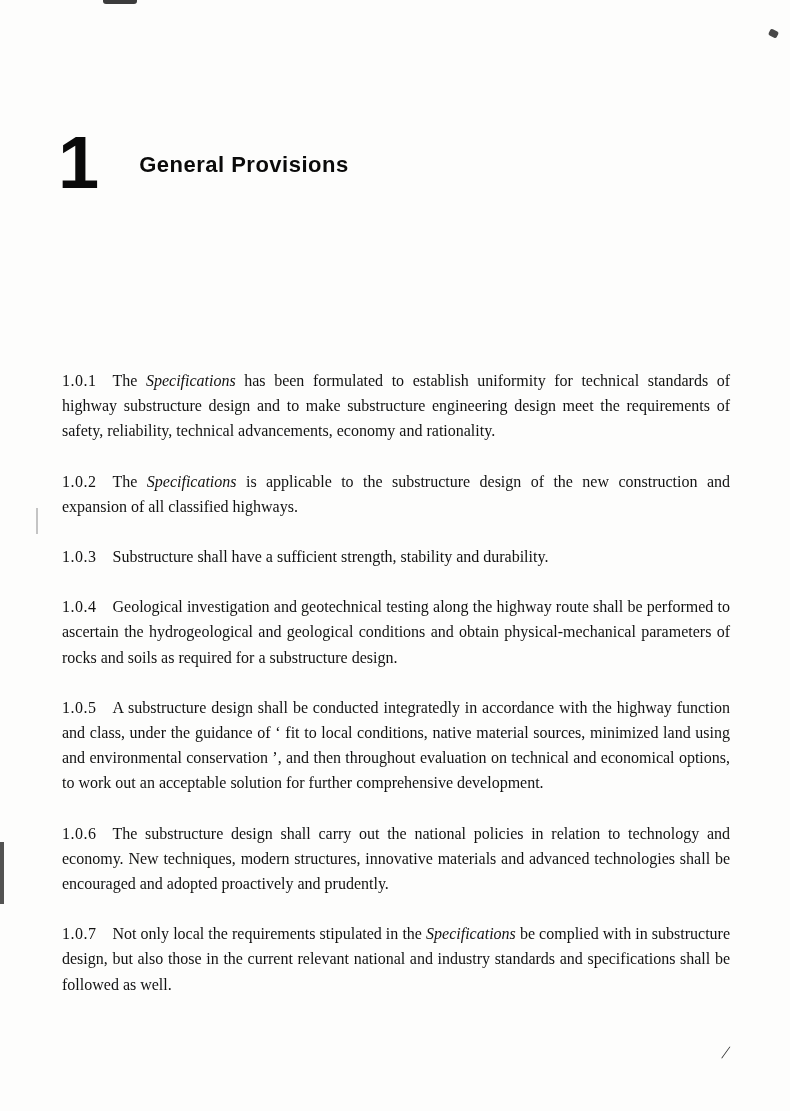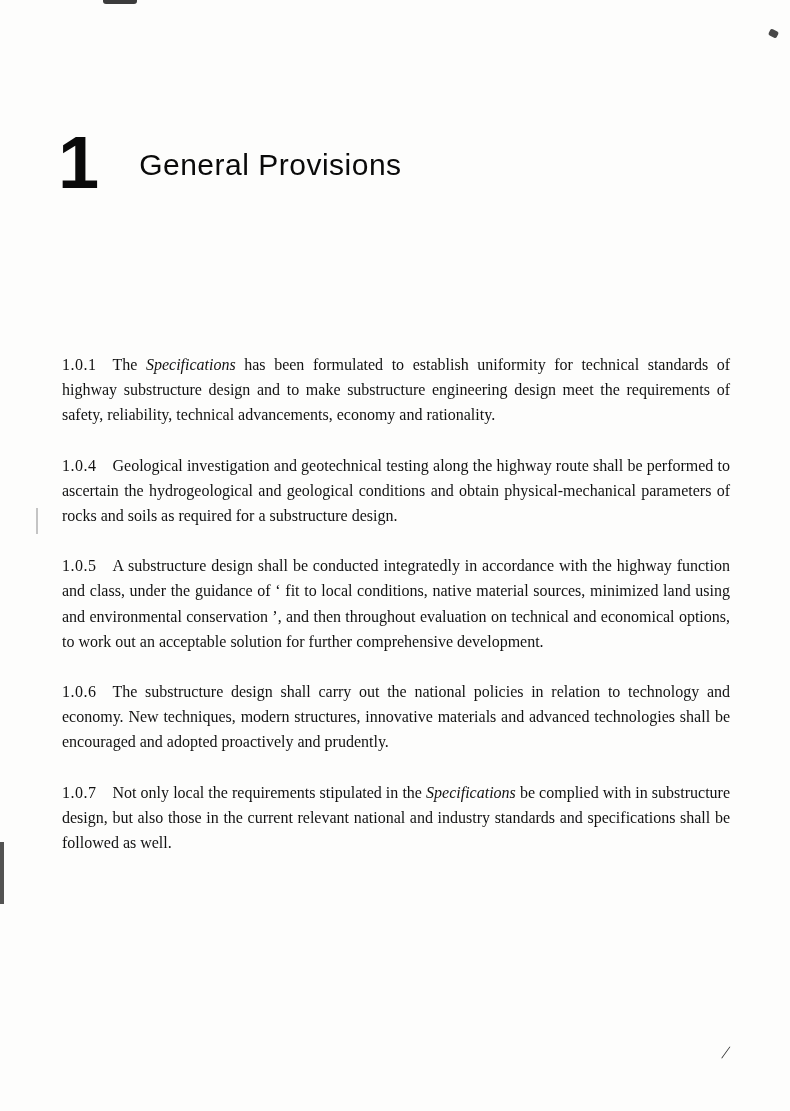--- a/index.html
+++ b/index.html
@@ -28,36 +28,36 @@
   .chapter-number {
     font-family: "Liberation Sans", "DejaVu Sans", sans-serif;
     font-weight: bold;
     font-size: 74px;
     line-height: 70px;
     letter-spacing: -2px;
     color: #0a0a0a;
   }
   .chapter-title {
     font-family: "Liberation Sans", "DejaVu Sans", sans-serif;
-    font-weight: normal;
-    font-size: 30px;
+    font-weight: bold;
+    font-size: 22px;
     line-height: 34px;
     margin-left: 42px;
     margin-top: 20px;
     letter-spacing: 0.5px;
     color: #0a0a0a;
   }
   .body-text {
     position: absolute;
     top: 352px;
     left: 62px;
     width: 668px;
   }
   .clause {
-    margin: 0 0 25px 0;
+    margin: 16px 0 25px 0;
     font-size: 16px;
     line-height: 25.2px;
     text-align: justify;
     color: #121212;
   }
   .clause-number {
     margin-right: 16px;
     letter-spacing: 0.5px;
   }
   .italic {
@@ -107,20 +107,22 @@
   <span class="artifact artifact-left-mid"></span>
   <span class="artifact artifact-left-low"></span>
 
   <div class="chapter-header">
     <div class="chapter-number">1</div>
     <div class="chapter-title">General Provisions</div>
   </div>
 
   <div class="body-text">
       <p class="clause"><span class="clause-number">1.0.1</span><span>The </span><span class="italic">Specifications</span><span> has been formulated to establish uniformity for technical standards of highway substructure design and to make substructure engineering design meet the requirements of safety, reliability, technical advancements, economy and rationality.</span></p>
+      <p class="clause"><span class="clause-number">1.0.2</span><span>The </span><span class="italic">Specifications</span><span> is applicable to the substructure design of the new construction and expansion of all classified highways.</span></p>
+      <p class="clause"><span class="clause-number">1.0.3</span><span>Substructure shall have a sufficient strength, stability and durability.</span></p>
       <p class="clause"><span class="clause-number">1.0.4</span><span>Geological investigation and geotechnical testing along the highway route shall be performed to ascertain the hydrogeological and geological conditions and obtain physical-mechanical parameters of rocks and soils as required for a substructure design.</span></p>
       <p class="clause"><span class="clause-number">1.0.5</span><span>A substructure design shall be conducted integratedly in accordance with the highway function and class, under the guidance of ‘ fit to local conditions, native material sources, minimized land using and environmental conservation ’, and then throughout evaluation on technical and economical options, to work out an acceptable solution for further comprehensive development.</span></p>
       <p class="clause"><span class="clause-number">1.0.6</span><span>The substructure design shall carry out the national policies in relation to technology and economy. New techniques, modern structures, innovative materials and advanced technologies shall be encouraged and adopted proactively and prudently.</span></p>
       <p class="clause"><span class="clause-number">1.0.7</span><span>Not only local the requirements stipulated in the </span><span class="italic">Specifications</span><span> be complied with in substructure design, but also those in the current relevant national and industry standards and specifications shall be followed as well.</span></p>
     </div>
 
   <div class="page-mark">/</div>
 
 </div>
 

